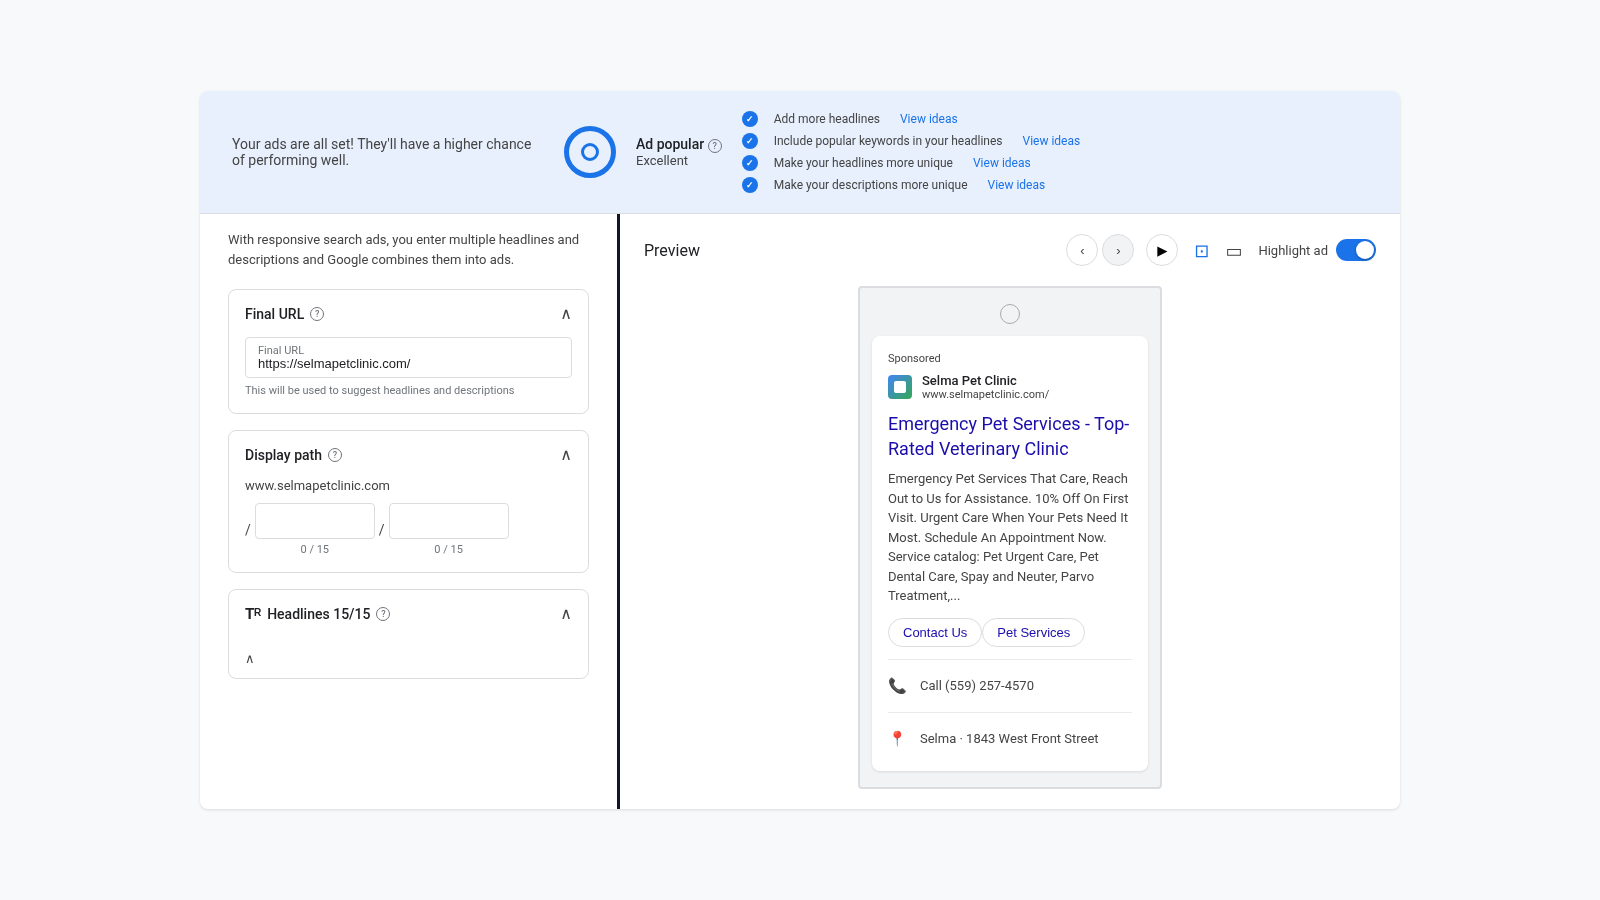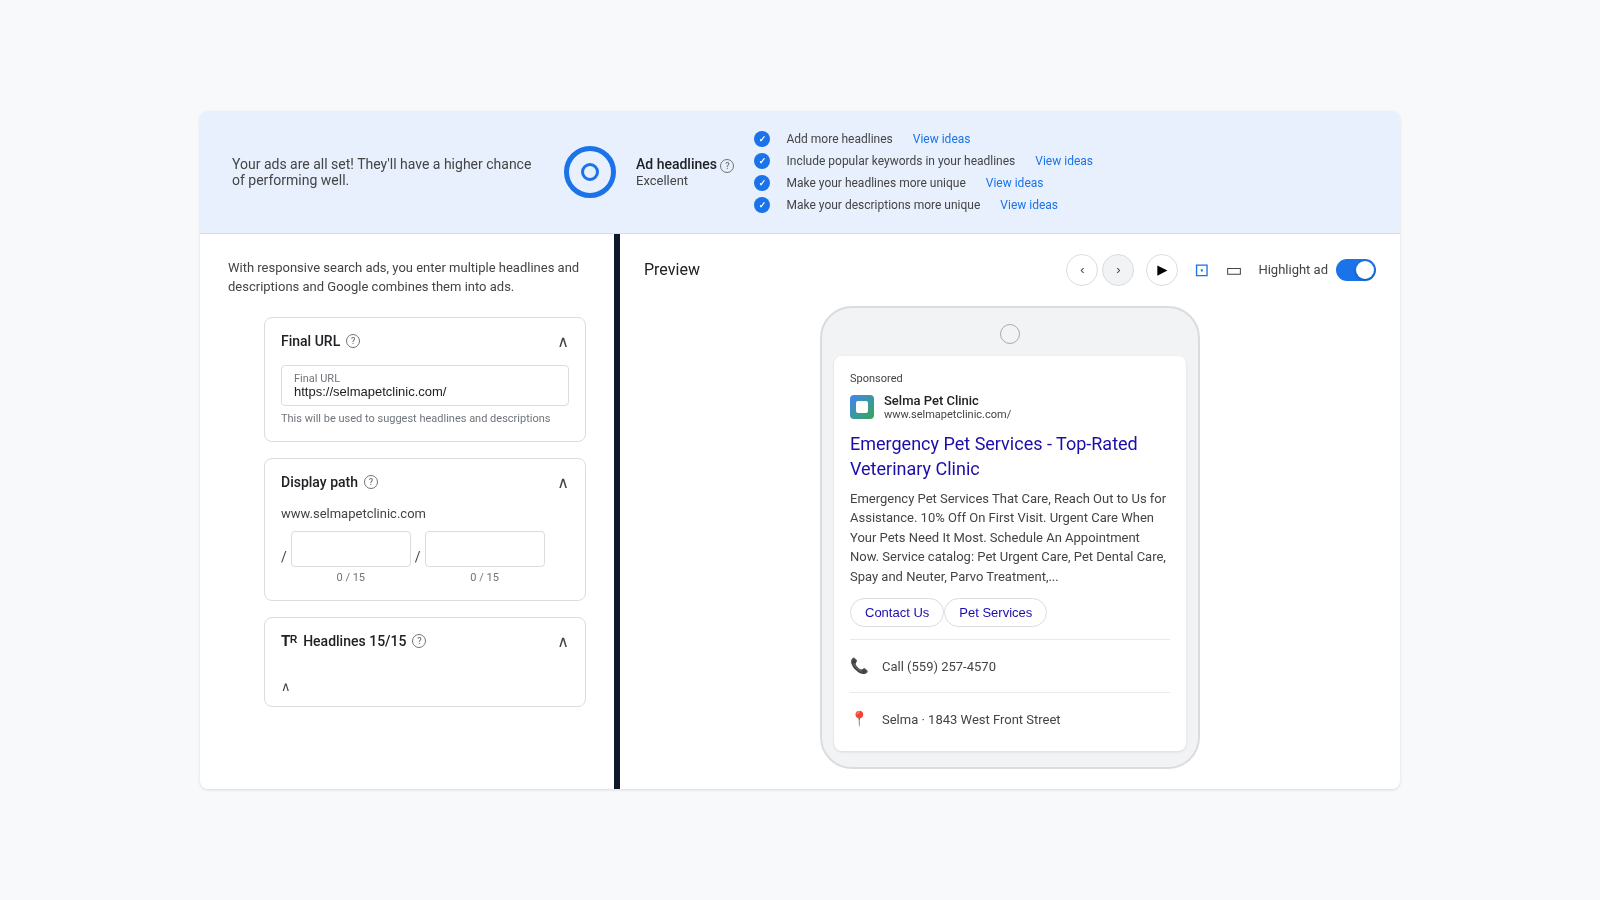--- a/index.html
+++ b/index.html
@@ -106,36 +106,35 @@
       font-size: 12px;
     }
     
     .main-content {
       display: flex;
       gap: 0;
     }
     
     .left-panel {
       width: 420px;
-      padding: 24px 28px;
-      border-right: 6px solid #0f172a;
+      padding: 16px 28px;
+      border-right: 3px solid #0f172a;
     }
     .left-panel-header {
       font-size: 13px;
       color: #444;
       margin-bottom: 20px;
       line-height: 1.5;
     }
     
     .section-card {
       border: 1px solid #dadce0;
       border-radius: 8px;
       margin-bottom: 16px;
       overflow: hidden;
-      margin-left: 36px;
     }
     .section-header {
       display: flex;
       justify-content: space-between;
       align-items: center;
       padding: 14px 16px;
       cursor: pointer;
     }
     .section-title {
       font-size: 14px;
@@ -350,23 +349,23 @@
       top: 2px;
       right: 2px;
       box-shadow: 0 1px 3px rgba(0,0,0,0.3);
     }
     
     .phone-mockup-wrapper {
       display: flex;
       justify-content: center;
     }
     .phone-mockup {
-      width: 380px;
+      width: 304px;
       background: #f1f3f4;
-      border-radius: 32px;
+      border-radius: 4px;
       border: 2px solid #dadce0;
       padding: 16px 12px;
       position: relative;
     }
     .phone-notch {
       width: 20px;
       height: 20px;
       border-radius: 50%;
       border: 1.5px solid #aaa;
       margin: 0 auto 12px;
@@ -470,21 +469,21 @@
 <div class="outer-wrapper">
 
   <div class="top-banner">
     <div class="top-banner-text">Your ads are all set! They'll have a higher chance of performing well.</div>
     <div class="ad-strength-section">
       <div class="strength-ring">
         <div class="strength-ring-inner"></div>
       </div>
       <div class="ad-strength-label">
         <span class="ad-strength-title">
-          <span>Ad headlines</span>
+          <span>Ad popular</span>
           <span class="help-icon">?</span>
         </span>
         <span class="ad-strength-value">Excellent</span>
       </div>
       <div class="suggestions-list">
         <div class="suggestion-item">
           <div class="suggestion-icon"></div>
           <span>Add more headlines</span>
           <span class="view-ideas-link">View ideas</span>
         </div>

